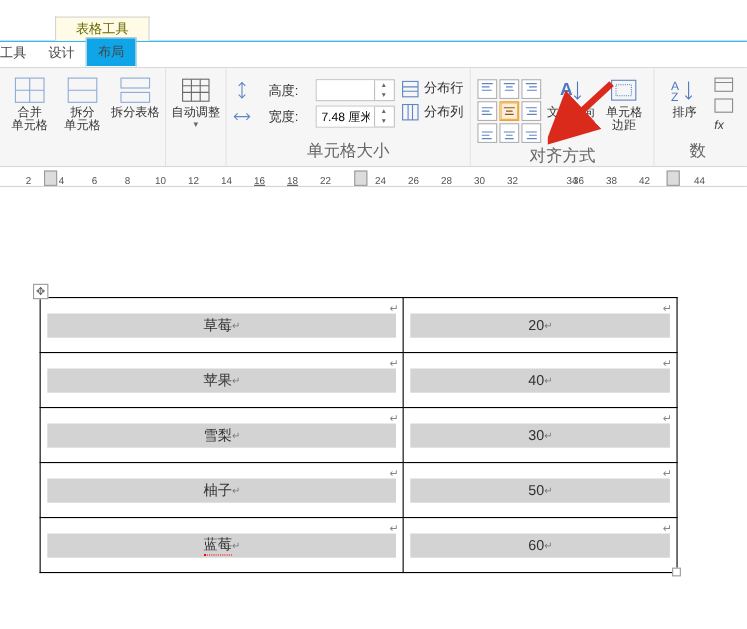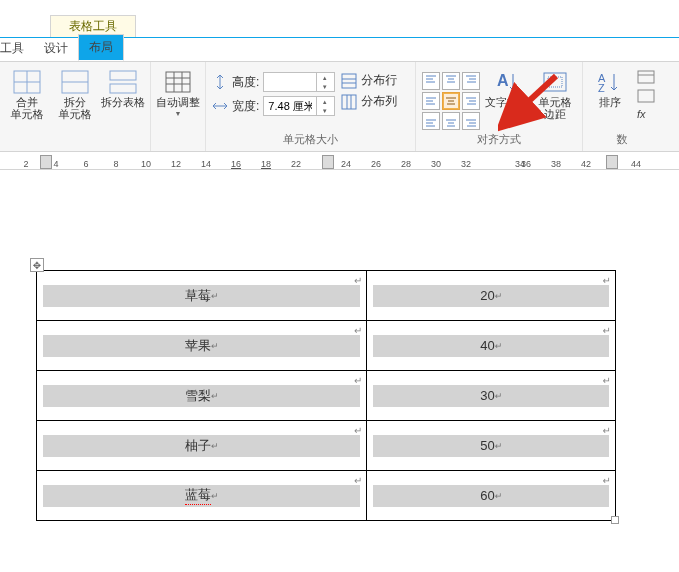--- a/index.html
+++ b/index.html
@@ -8,27 +8,27 @@
 
 .tab-row { display: flex; align-items: flex-end; height: 38px; border-bottom: 1px solid #0ea5e9; padding-left: 0; }
 .context-title { background: #fffbe6; color: #6a6a00; font-size: 12px; padding: 2px 18px; margin-left: 50px; border: 1px solid #d4d4d4; border-bottom: none; }
 .tab-row2 { display: flex; align-items: flex-end; height: 24px; border-bottom: 1px solid #d4d4d4; }
 .tab { padding: 4px 10px; font-size: 12px; color: #444; cursor: pointer; }
 .tab.active { background: #0ea5e9; border: 1px solid #d4d4d4; border-bottom: 1px solid #fff; }
 
 
 .ribbon { display: flex; background: #f6f6f6; border-bottom: 1px solid #d4d4d4; height: 90px; }
 .group { display: flex; flex-direction: column; justify-content: space-between; padding: 4px 6px; border-right: 1px solid #e3e3e3; }
-.group-label { text-align: center; font-size: 11px; color: #666; padding-top: 2px; }
+.group-label { text-align: center; font-size: 15px; color: #666; padding-top: 2px; }
 .group-body { display: flex; align-items: flex-start; gap: 6px; flex: 1; }
 .big-btn { display: flex; flex-direction: column; align-items: center; justify-content: flex-start; width: 42px; gap: 2px; cursor: pointer; padding-top: 4px; }
 .big-btn .ic { width: 28px; height: 24px; }
 .big-btn .lbl { font-size: 11px; line-height: 12px; text-align: center; white-space: nowrap; }
 .cell-size-rows { display: flex; flex-direction: column; gap: 4px; padding-top: 6px; }
-.cell-size-row { display: flex; align-items: center; gap: 4px; }
+.cell-size-row { display: flex; align-items: center; gap: 16px; }
 .measure-ic { width: 16px; height: 16px; }
 .measure-lbl { font-size: 12px; }
 .spinner { display: flex; border: 1px solid #c0c0c0; background: #fff; height: 20px; width: 72px; }
 .spinner input { border: none; width: 52px; padding: 0 4px; font-size: 11px; outline: none; }
 .spinner .arrows { display: flex; flex-direction: column; width: 16px; border-left: 1px solid #c0c0c0; }
 .spinner .arrows div { flex: 1; display: flex; align-items: center; justify-content: center; font-size: 6px; color: #666; cursor: pointer; }
 .dist-col { display: flex; flex-direction: column; gap: 4px; padding-top: 6px; }
 .dist-btn { display: flex; align-items: center; gap: 4px; cursor: pointer; font-size: 12px; }
 .dist-ic { width: 16px; height: 16px; }
 

